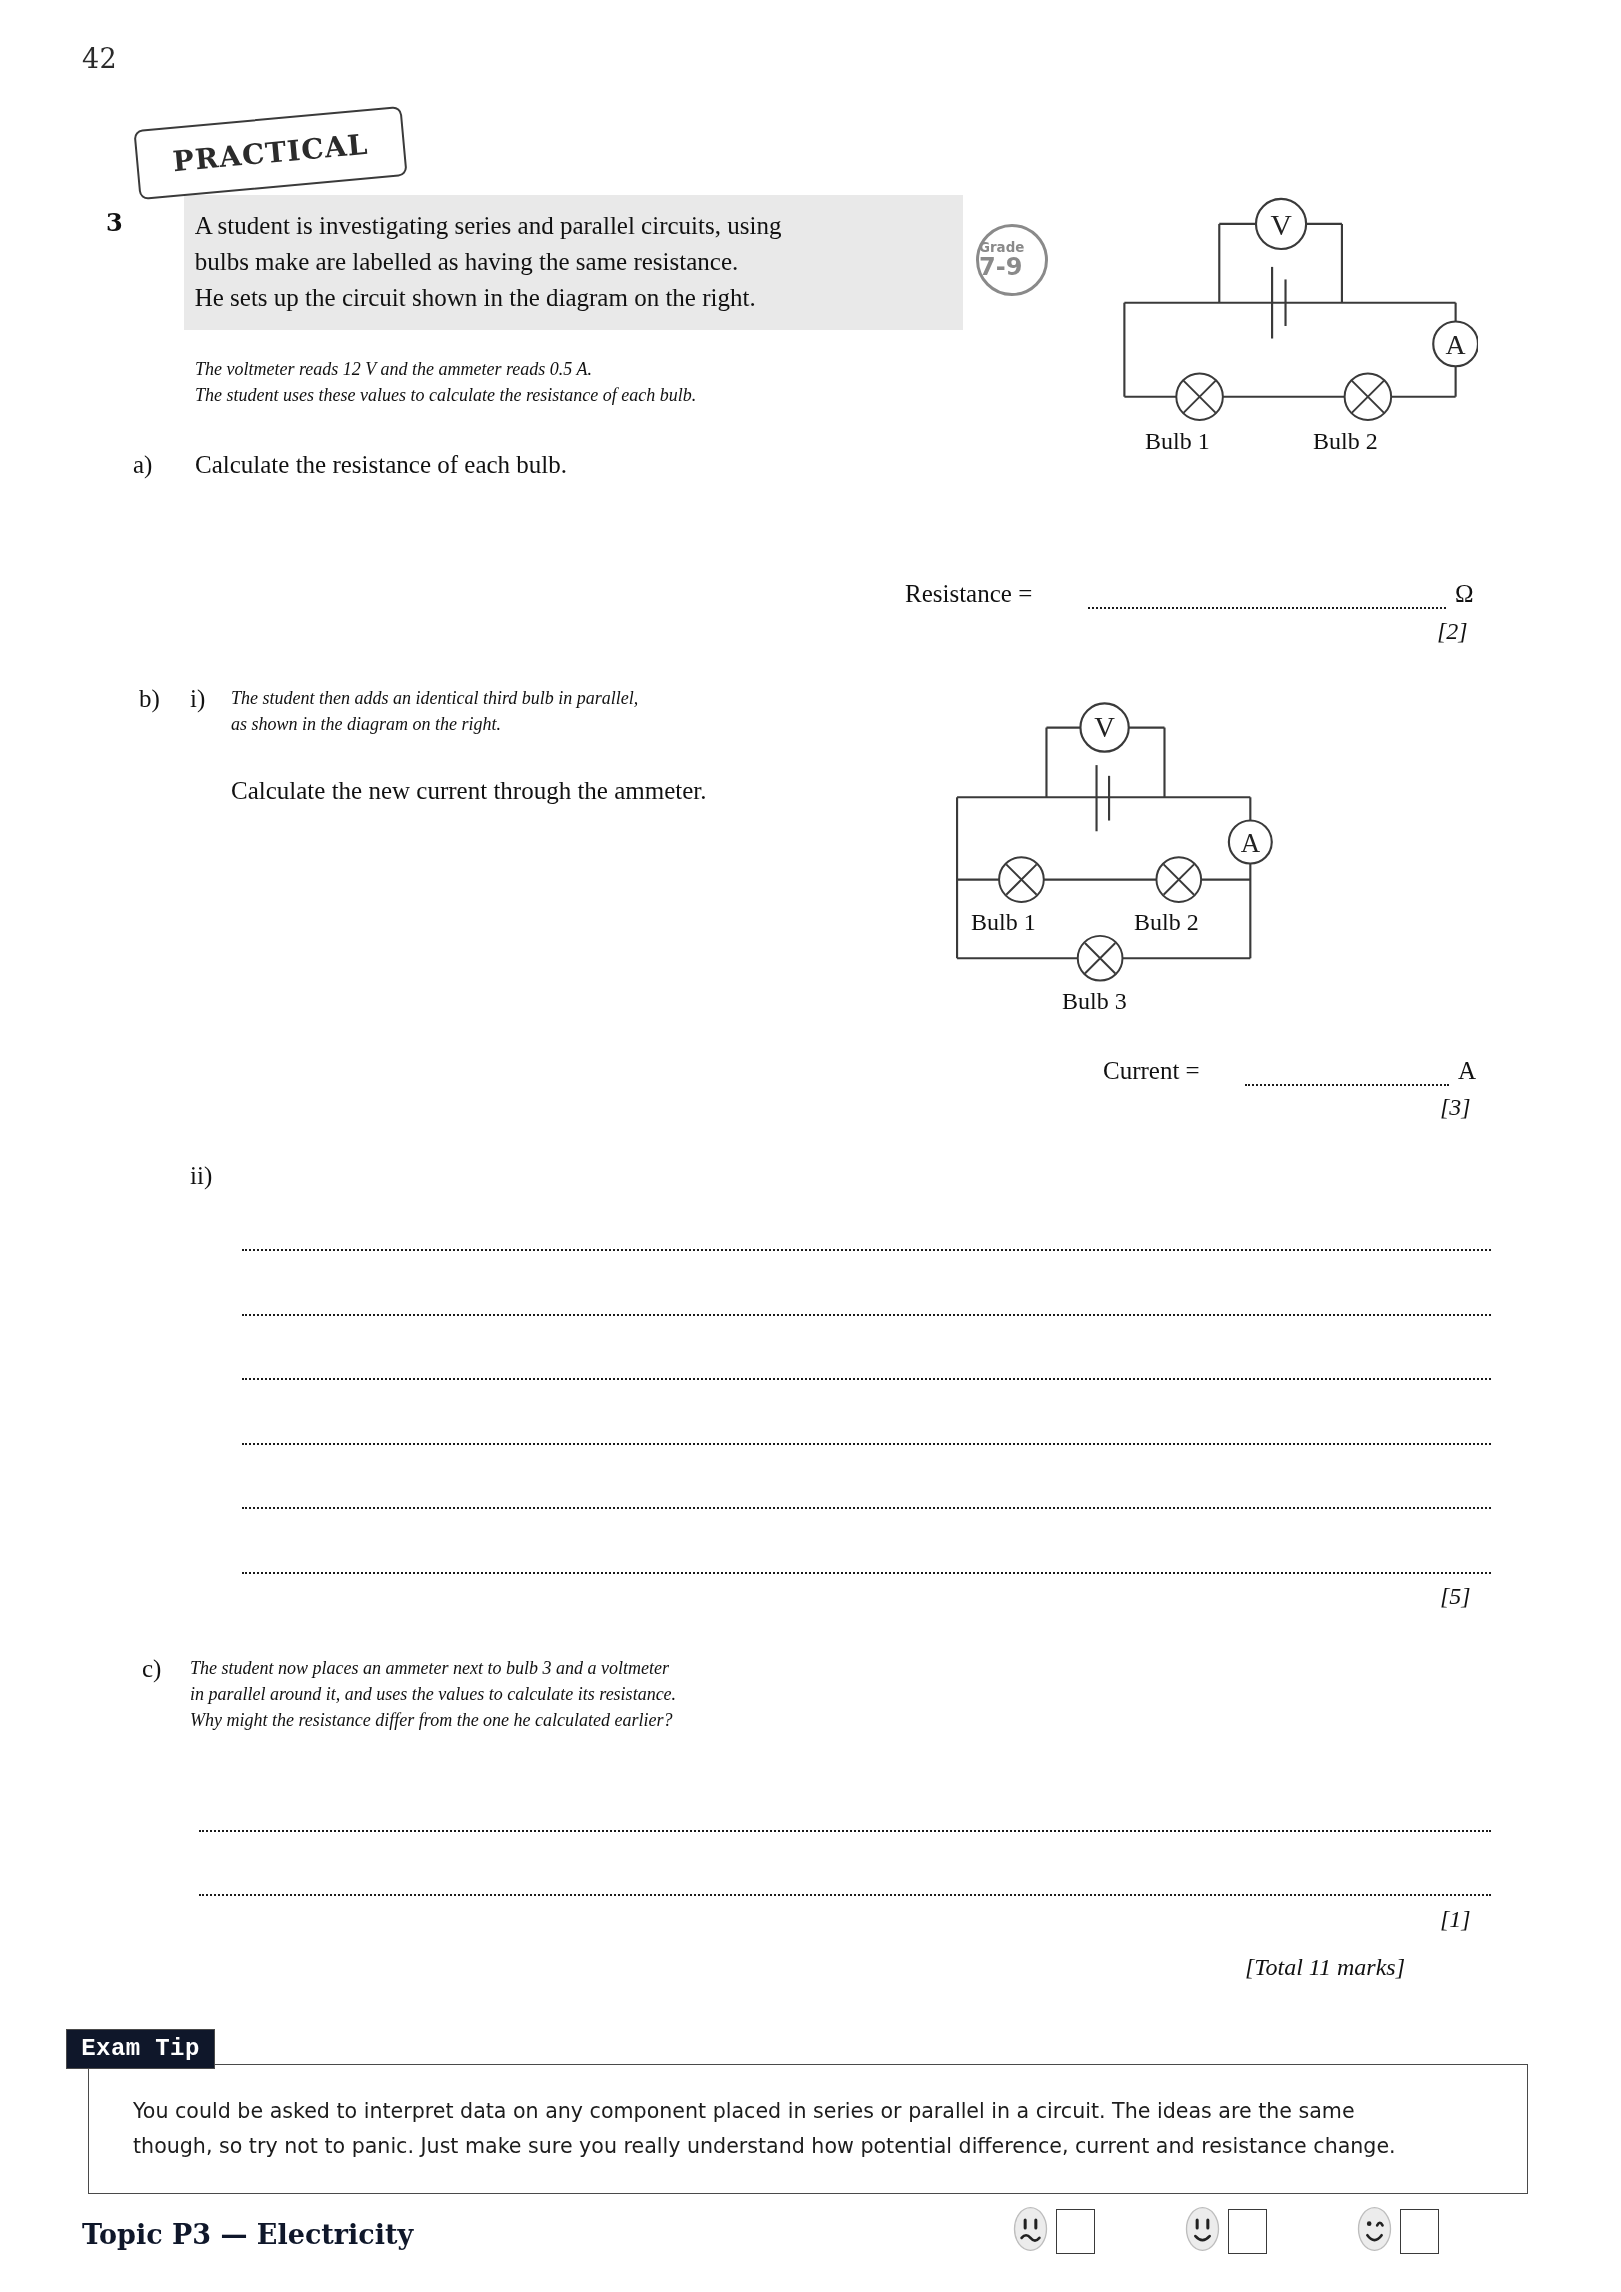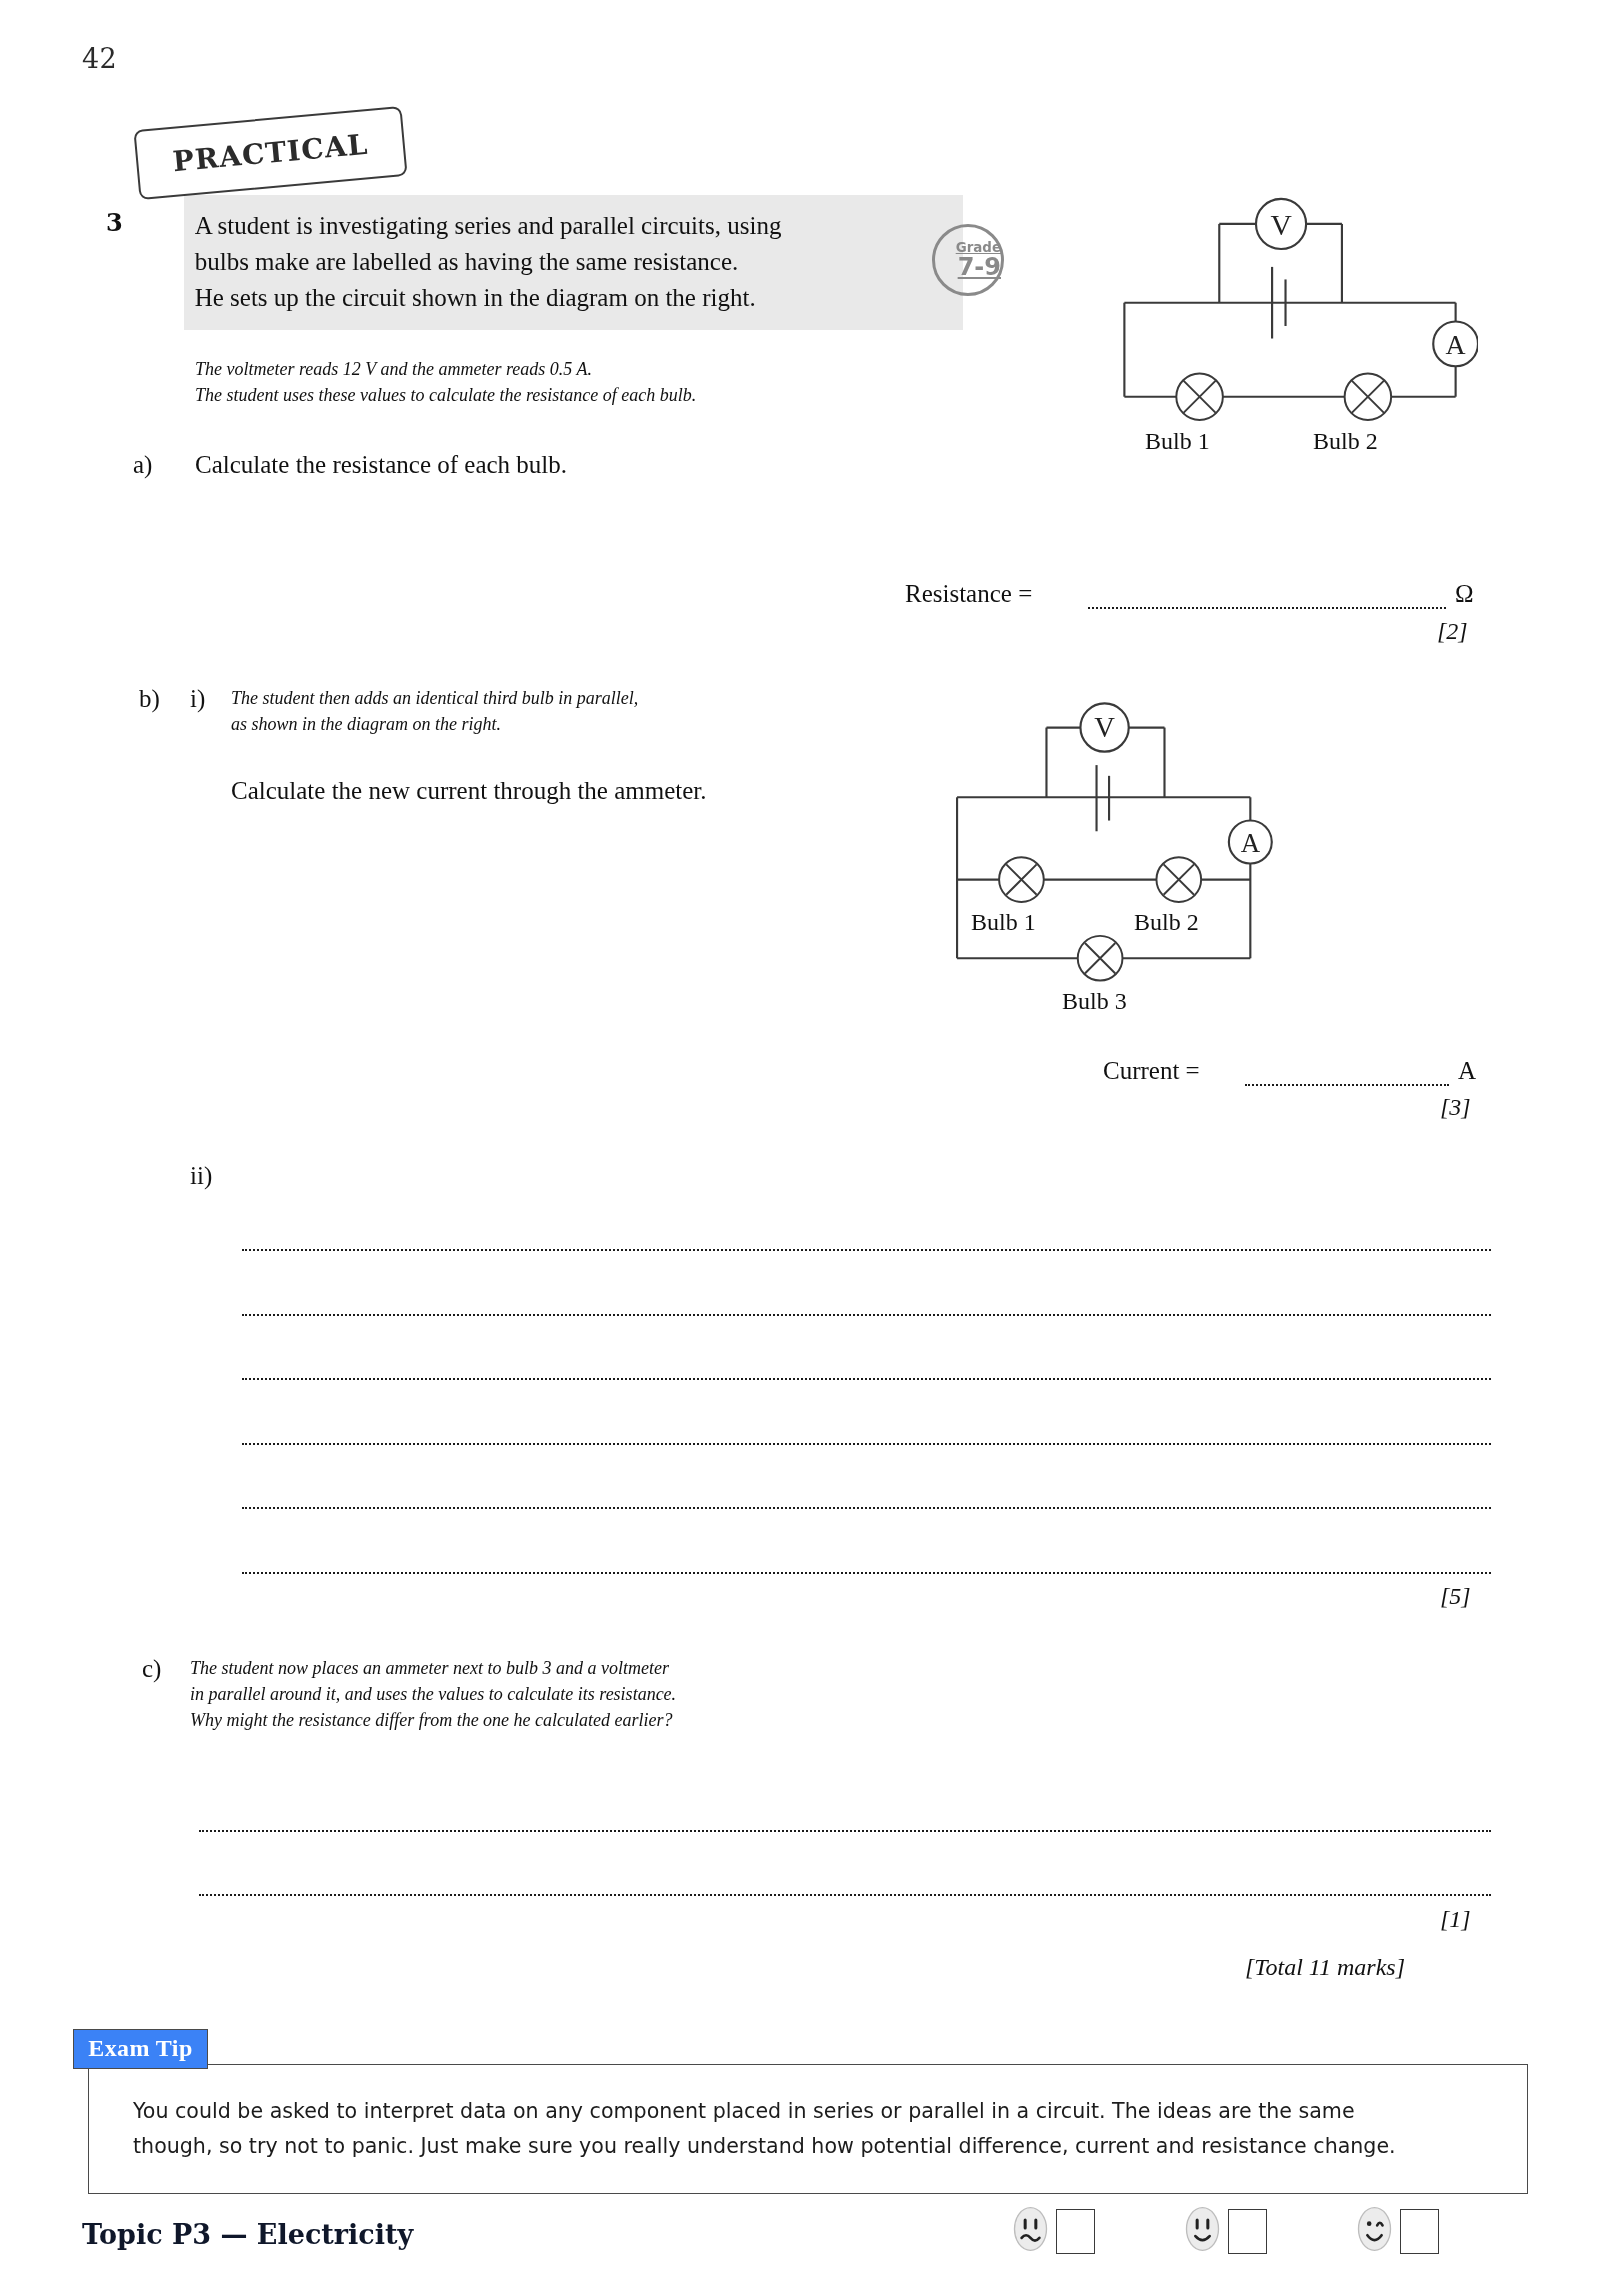--- a/index.html
+++ b/index.html
@@ -47,29 +47,28 @@
   }
   .shaded-intro{
     position:absolute; left:184px; top:195px;
     width:779px; padding:12.5px 14.3px 14.3px 10.7px;
     background:#e9e9e9;
     font-size:25px; line-height:1.44;
   }
   .shaded-intro div{ white-space:nowrap; }
 
   .grade-badge{
-    position:absolute; left:932px; top:224px;
+    position:absolute; left:976px; top:224px;
     width:72px; height:72px; border-radius:50%;
     border:3.6px solid #8a8a8a;
     color:#8a8a8a;
     display:flex; flex-direction:column;
-    align-items:flex-end; justify-content:center;
+    align-items:flex-start; justify-content:center;
     font-family:"DejaVu Sans", sans-serif;
     z-index:5;
-    text-decoration:underline;
   }
   .grade-badge .g-top{ font-size:13.4px; font-weight:700; line-height:1; margin-bottom:0.9px;}
   .grade-badge .g-bot{ font-size:24px; font-weight:700; line-height:1; }
 
   .para{
     position:absolute;
     font-size:18px; line-height:1.45;font-style:italic;
   }
   .para div{ white-space:nowrap; }
 
@@ -101,25 +100,25 @@
   }
 
   
   .examtip-box{
     position:absolute; left:88px; top:2064px;
     width:1440px; height:130px;
     border:1.8px solid #4a4a4a;
     background:#fff;
   }
   .examtip-head{
-    position:absolute; left:73px; top:2029px;
-    background:#3b82f6; border:1.8px solid #4a4a4a;
+    position:absolute; left:66px; top:2029px;
+    background:#0f172a; border:1.8px solid #4a4a4a;
     padding:4.5px 14.3px 6.3px 14.3px;
     color:#fff;
-    font-family:Liberation Serif, serif;
+    font-family:Liberation Mono, monospace;
     font-weight:700; font-size:24px; letter-spacing:0.4px;
     z-index:4;
   }
   .examtip-text{
     position:absolute; left:133px; top:2094px;
     width:1361px;
     font-family:"DejaVu Sans", sans-serif;
     font-size:20.6px; line-height:1.72; color:#1c1c1c;
   }
   .examtip-text div{ white-space:nowrap; }

